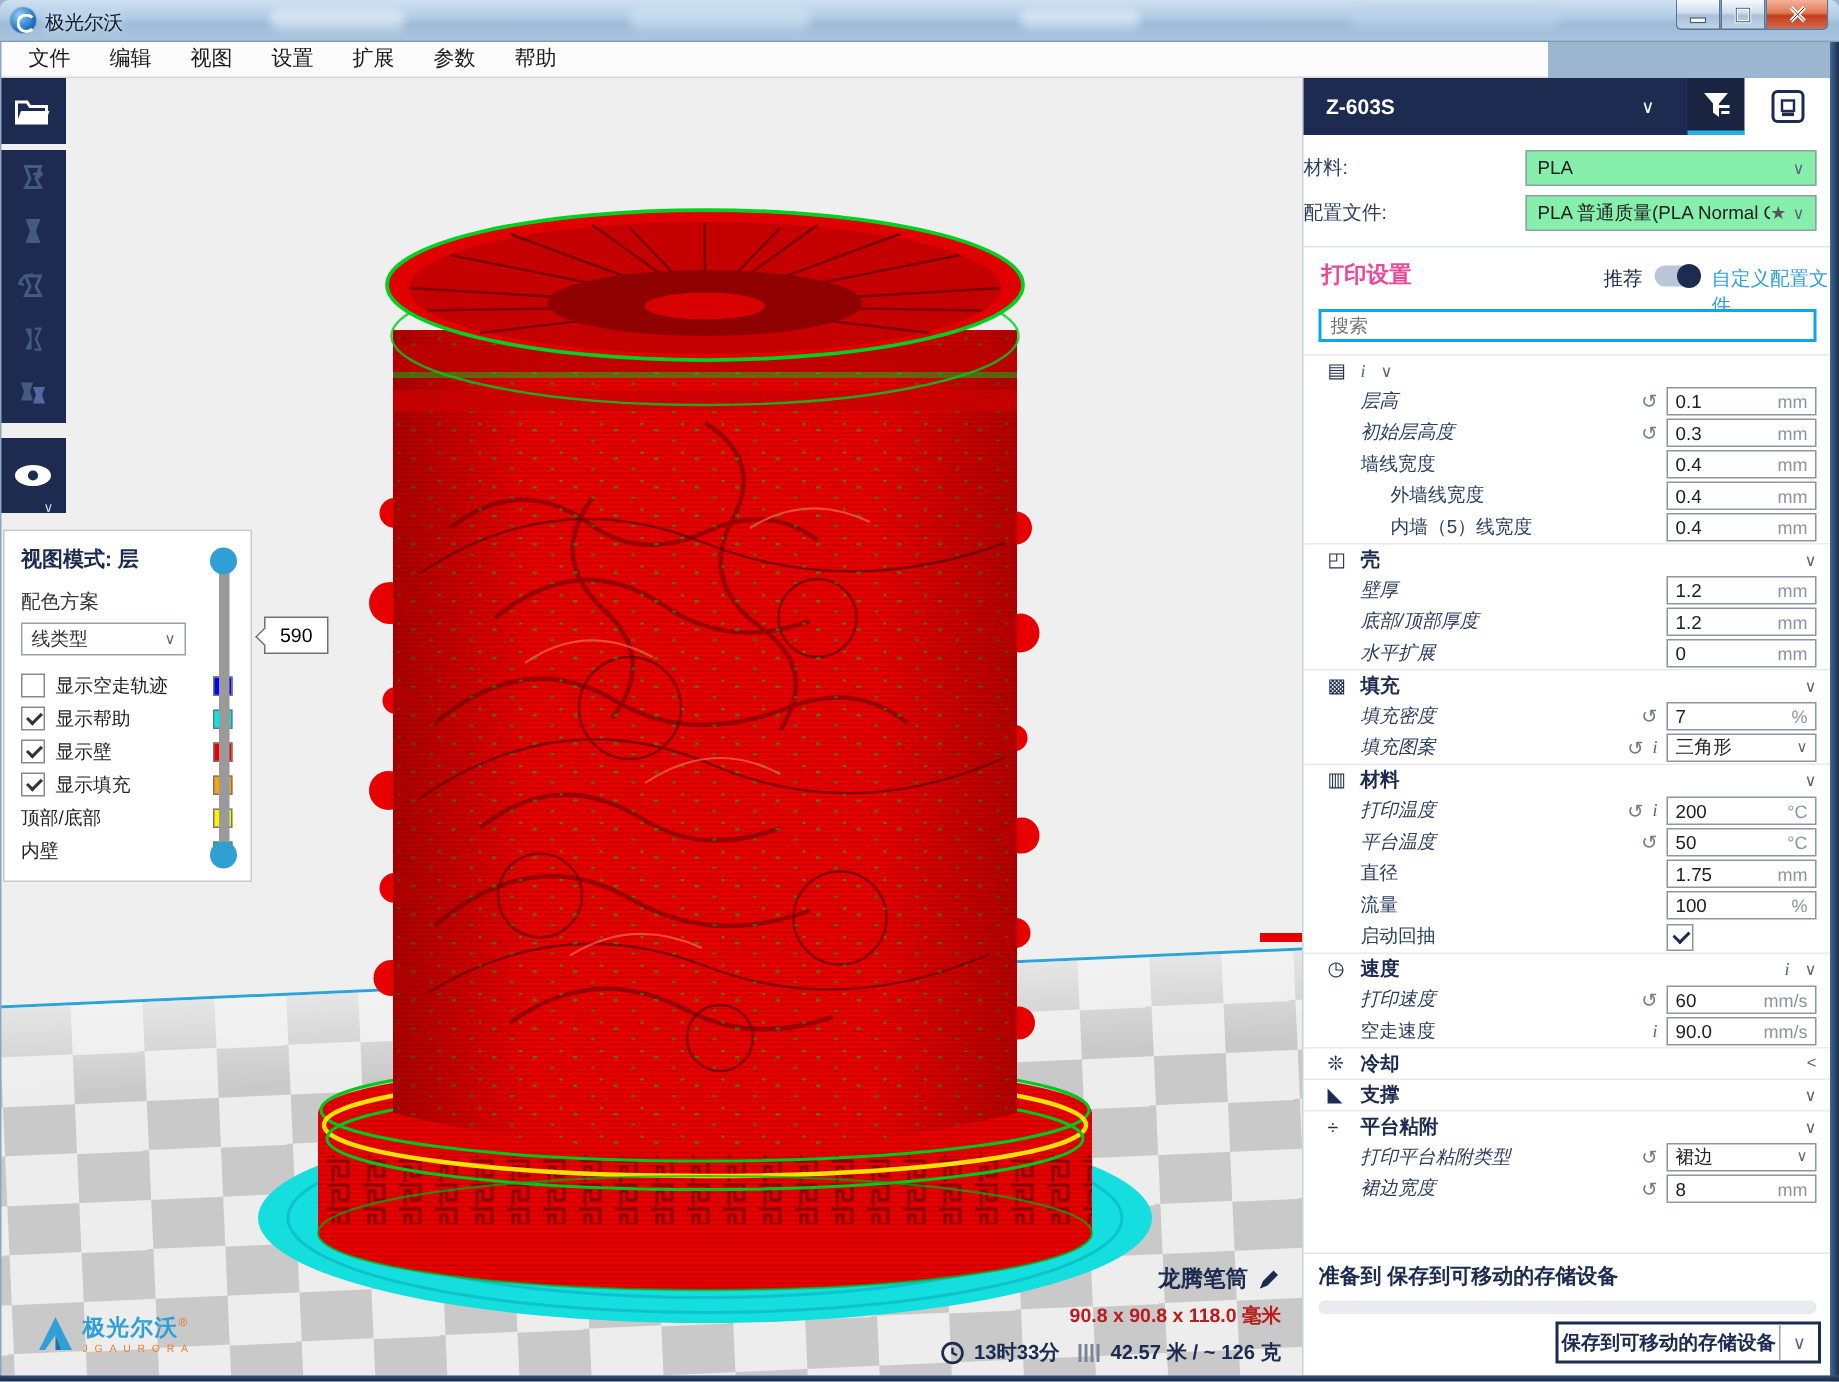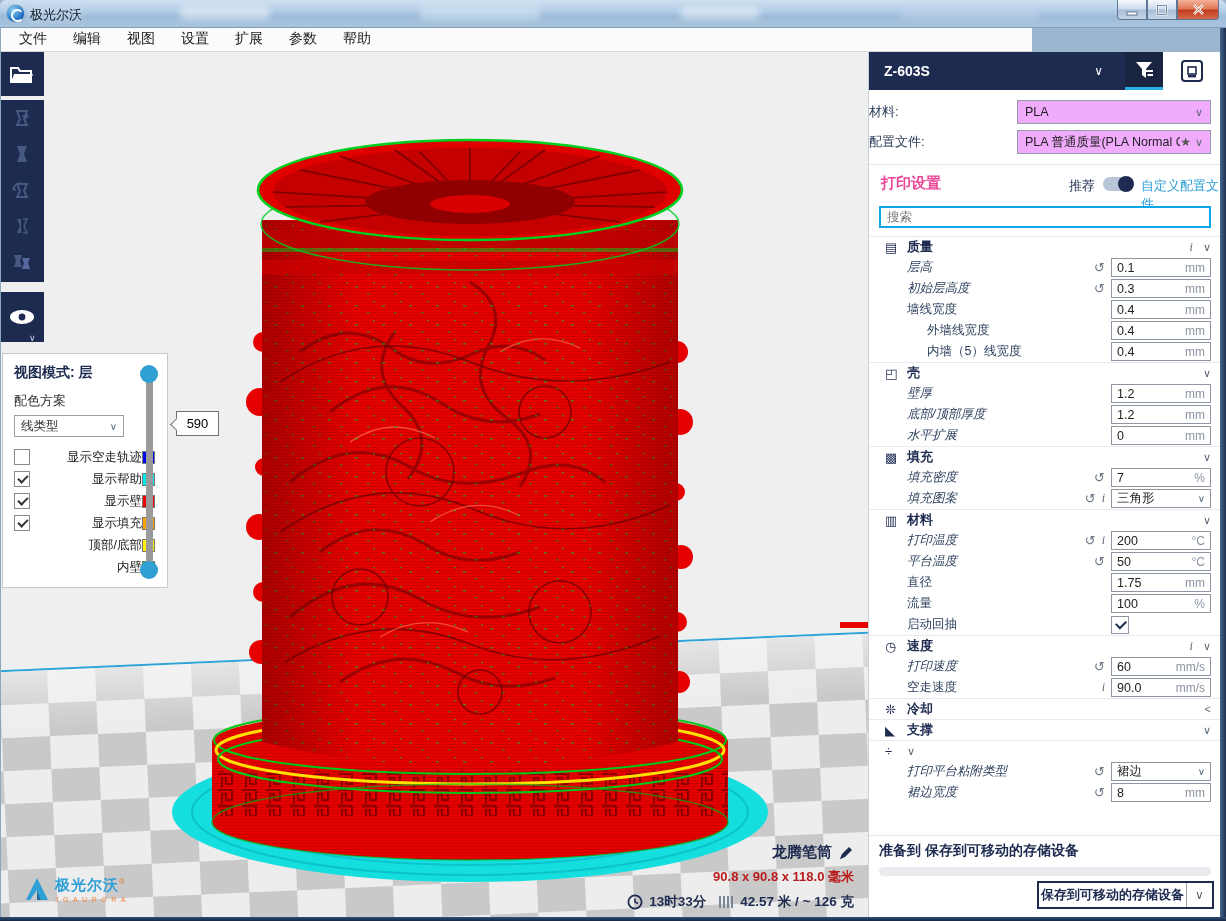--- a/index.html
+++ b/index.html
@@ -51,21 +51,21 @@
   .viewpanel{position:absolute;left:2px;top:301px;width:166px;height:235px;background:#fff;
     border:1px solid #c9c9c9;padding:10px 0 0 11px;}
   .vp-title{font-size:14px;font-weight:bold;color:#1e2b50;margin-bottom:10px;}
   .vp-sub{font-size:13px;color:#333;margin-bottom:5px;}
   .vp-select{width:110px;height:22px;border:1px solid #9aa0a8;background:#fff;font-size:12.5px;color:#333;
     display:flex;align-items:center;padding:0 6px;justify-content:space-between;margin-bottom:9px;}
   .vp-row{display:flex;align-items:center;height:22px;}
   .vp-cb{width:16px;height:16px;border:1px solid #8a8a8a;background:#fff;position:relative;margin-right:7px;flex:none;}
   .vp-cb.checked:after{content:"";position:absolute;left:3px;top:3px;width:8px;height:4px;
     border-left:2px solid #333;border-bottom:2px solid #333;transform:rotate(-45deg);}
-  .vp-label{font-size:12.5px;color:#222;flex:1;text-align:right;}
+  .vp-label{font-size:12.5px;color:#222;flex:1;}
   .vp-label.nobox{margin-left:0;}
   .vp-swatch{width:13px;height:13px;border:1px solid #777;margin-right:12px;flex:none;}
 
   
   .slider-track{position:absolute;left:146px;top:322px;width:7px;height:202px;background:#9a9a9a;border-radius:4px;}
   .slider-handle{position:absolute;width:18px;height:18px;border-radius:50%;background:#2f9fd4;left:140px;}
   .tip{position:absolute;left:176px;top:314px;width:43px;height:25px;background:#fff;border:1px solid #707070;
     display:flex;align-items:center;justify-content:center;font-size:13px;color:#000;margin-top:45px;}
   .tip:before{content:"";position:absolute;left:-5px;top:8px;width:8px;height:8px;background:#fff;
     border-left:1px solid #707070;border-bottom:1px solid #707070;transform:rotate(45deg);}
@@ -87,21 +87,21 @@
   .rightpanel{position:absolute;left:868px;top:52px;width:352px;height:865px;background:#fff;
     border-left:1px solid #c9d0da;}
   .rp-head{position:absolute;left:0;top:0;width:352px;height:38px;background:#1e2b50;display:flex;align-items:center;}
   .rp-printer{color:#fff;font-size:14px;font-weight:bold;margin-left:15px;flex:1;}
   .rp-head-chev{color:#fff;font-size:12px;margin-right:22px;}
   .stage-tab{width:38px;height:38px;display:flex;align-items:center;justify-content:center;}
   .stage-tab.active{background:#192441;border-bottom:3px solid #29aee6;}
   .stage-tab.monitor{width:58px;background:#fff;}
   .rp-row{position:absolute;left:0;width:352px;height:24px;display:flex;align-items:center;}
   .rp-label{font-size:13px;color:#2c3e5c;margin-left:0;}
-  .combo{position:absolute;left:148px;width:194px;height:24px;border:1px solid #949ca8;background:#f0abfc;
+  .combo{position:absolute;left:148px;width:194px;height:24px;border:1px solid #949ca8;background:#86efac;
     display:flex;align-items:center;padding:0 7px;font-size:12.5px;color:#222;}
   .combo .cval{flex:1;white-space:nowrap;overflow:hidden;}
   .combo .chev{color:#5a6878;font-size:11px;margin-left:4px;}
   .combo .star{color:#555;font-size:12px;}
   .rp-sep{position:absolute;left:0;width:352px;height:1px;background:#e2e5e9;}
   .ps-title{position:absolute;left:12px;top:122px;font-size:15px;font-weight:bold;color:#ec4899;}
   .ps-reco{position:absolute;left:200px;top:125px;font-size:13px;color:#1e2b50;}
   .toggle{position:absolute;left:234px;top:125px;width:30px;height:14px;border-radius:8px;background:#b9c6d8;}
   .toggle .knob{position:absolute;right:-1px;top:-1px;width:16px;height:16px;border-radius:50%;background:#1e2b50;}
   .ps-custom{position:absolute;left:272px;top:125px;font-size:13px;color:#2f9fd8;}
@@ -479,21 +479,20 @@
     <div class="toggle">
         <div class="knob"></div>
       </div>
     <a class="ps-custom">自定义配置文件</a>
 
     <input class="searchbox" placeholder="搜索" style="">
 
     <div class="settings" id="settings-list">
         <div class="shead">
           <span class="sicon">▤</span>
-          <span class="slabel">质量</span>
           <span class="iinfo">i</span>
           <span class="schev">∨</span>
         </div>
         <div class="srow">
           <span class="rlabel it">层高</span>
           <span class="reset">↺</span>
           <div class="vbox">
             <span class="val">0.1</span>
             <span class="unit">mm</span>
           </div>
@@ -642,20 +641,21 @@
           <span class="slabel">冷却</span>
           <span class="schev">&lt;</span>
         </div>
         <div class="shead">
           <span class="sicon">◣</span>
           <span class="slabel">支撑</span>
           <span class="schev">∨</span>
         </div>
         <div class="shead">
           <span class="sicon">÷</span>
+          <span class="slabel">平台粘附</span>
           <span class="schev">∨</span>
         </div>
         <div class="srow">
           <span class="rlabel it">打印平台粘附类型</span>
           <span class="reset">↺</span>
           <div class="vbox">
             <span class="val">裙边</span>
             <span class="chev">∨</span>
           </div>
         </div>

